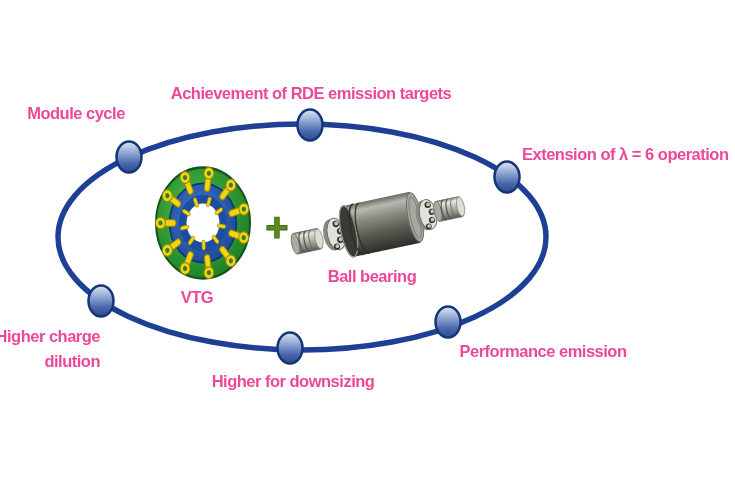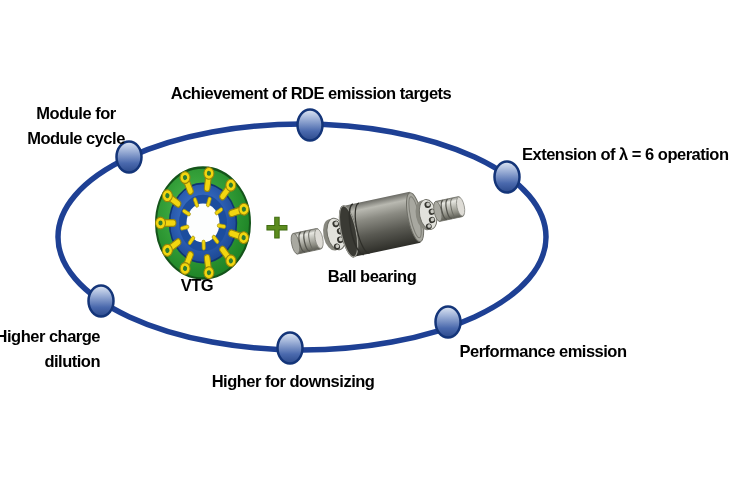--- a/index.html
+++ b/index.html
@@ -11,21 +11,21 @@
     overflow: hidden;
     font-family: "Liberation Sans", sans-serif;
   }
   .stage svg { position: absolute; left: 0; top: 0; }
   .lbl {
     position: absolute;
     font-weight: 700;
     font-size: 16.5px;
     line-height: 25px;
     letter-spacing: -0.5px;
-    color: #000000;
+    color: #ec4899;
     white-space: nowrap;
   }
   .lbl.center { transform: translateX(-50%); text-align: center; }
   .lbl.right  { text-align: right; }
   .plus {
     position: absolute;
     left: 277px; top: 227px;
     transform: translate(-50%, -50%);
     font-size: 40px;
     font-weight: 700;
@@ -159,32 +159,31 @@
       <use href="#cage" transform="translate(54,0) scale(0.95)"></use>
       <use href="#jcyl" transform="translate(64,-1) scale(0.97)"></use>
     </g>
   </svg>
 
   <div class="plus">+</div>
 
   <div class="lbl center" style="left:311px; top:81px">Achievement of RDE emission targets</div>
 
   <div class="lbl center" style="left:76px; top:101px">
-    <div>Module for</div>
     <div>Module cycle</div>
   </div>
 
   <div class="lbl" style="left:522px; top:142px">Extension of λ = 6 operation</div>
 
   <div class="lbl right" style="right:635px; top:324px">
     <div>Higher charge</div>
     <div>dilution</div>
   </div>
 
   <div class="lbl center" style="left:293px; top:369px">Higher for downsizing</div>
 
   <div class="lbl center" style="left:543px; top:339px">Performance emission</div>
 
-  <div class="lbl center" style="left:197px; top:273px">VTG</div>
+  <div class="lbl center" style="left:197px; top:285px">VTG</div>
 
   <div class="lbl center" style="left:372px; top:264px">Ball bearing</div>
 
 </div>
 
 </body></html>

